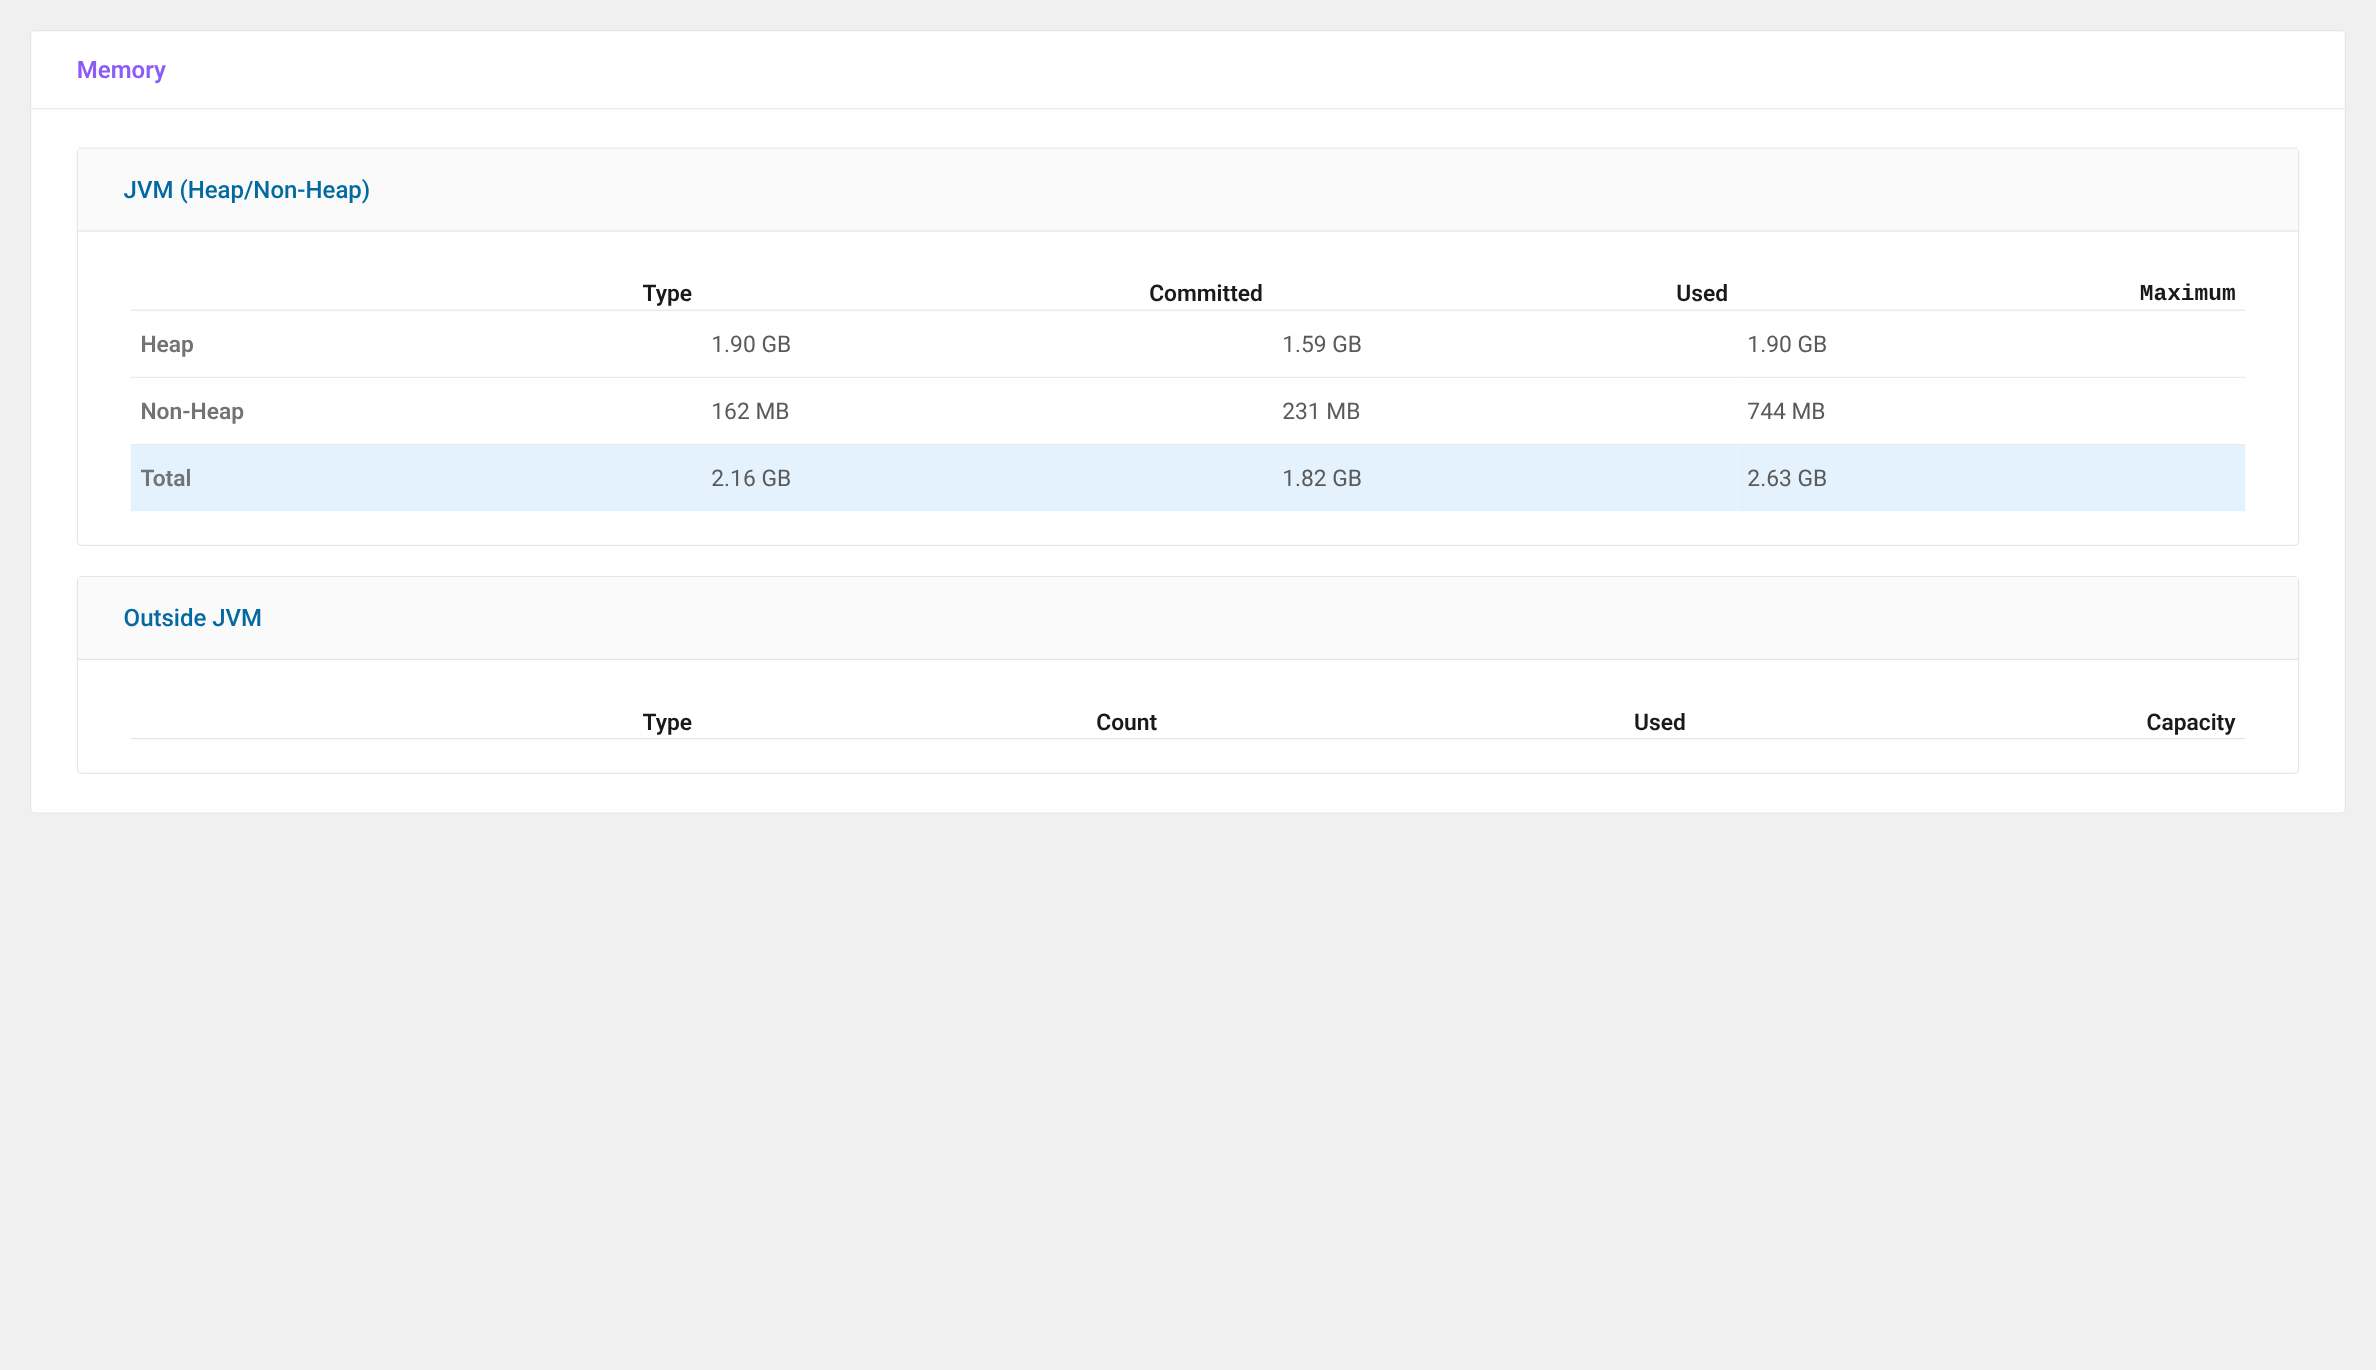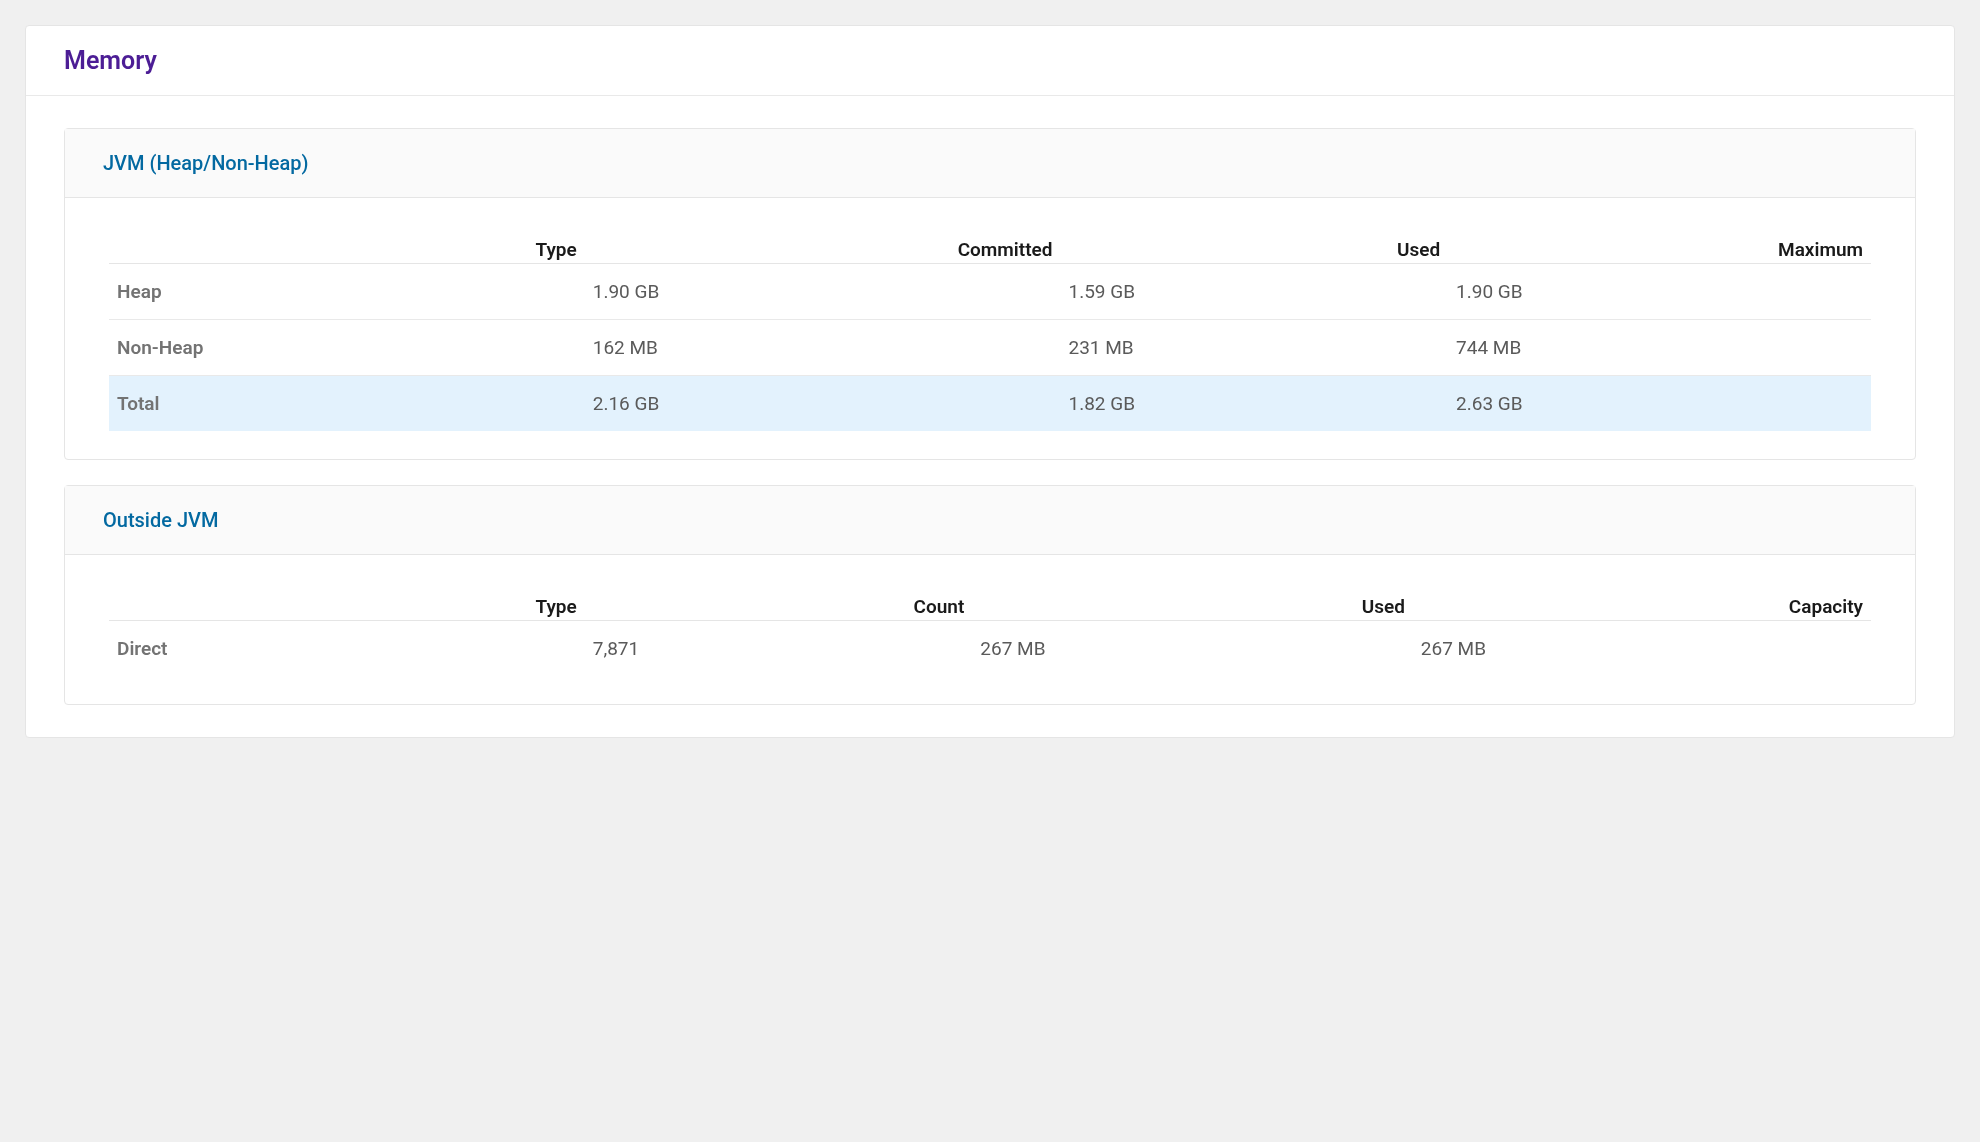--- a/index.html
+++ b/index.html
@@ -12,25 +12,25 @@
       background: #f0f0f0;
       padding: 25px;
       color: #1a1a1a;
     }
     .panel {
       background: #ffffff;
       border: 1px solid #e5e5e5;
       border-radius: 4px;
     }
     .panel-title {
-      font-size: 25px;
+      font-size: 20px;
       font-weight: 600;
       padding: 20px 38px;
       border-bottom: 1px solid #e9e9e9;
-      color: #4c1d95;
+      color: #8b5cf6;
     }
     .panel-body {
       padding: 32px 38px;
     }
     .sub-panel {
       border: 1px solid #e5e5e5;
       border-radius: 4px;
       margin-bottom: 25px;
     }
     .sub-panel:last-child {
@@ -74,21 +74,21 @@
     }
     tr.highlight {
       background: #e3f2fd;
     }
     tr.highlight td {
       border-bottom: none;
     }
     .col-1 { width: 27%; }
     .col-2 { width: 27%; }
     .col-3 { width: 22%; }
-    .col-4 { width: 24%; }
+    .col-4 { width: 24%; font-family: Liberation Mono, monospace; }
     .ocol-1 { width: 27%; }
     .ocol-2 { width: 22%; }
     .ocol-3 { width: 25%; }
     .ocol-4 { width: 26%; }
   </style>
 </head>
 <body>
 
 <div class="panel">
   <div class="panel-title">Memory</div>
@@ -136,25 +136,19 @@
         <table>
           <thead>
             <tr>
               <th class="ocol-1">Type</th>
               <th class="ocol-2">Count</th>
               <th class="ocol-3">Used</th>
               <th class="ocol-4">Capacity</th>
             </tr>
           </thead>
           <tbody>
-            <tr>
-              <td>Direct</td>
-              <td>7,871</td>
-              <td>267 MB</td>
-              <td>267 MB</td>
-            </tr>
           </tbody>
         </table>
       </div>
     </div>
 
   </div>
 </div>
 
 </body></html>

